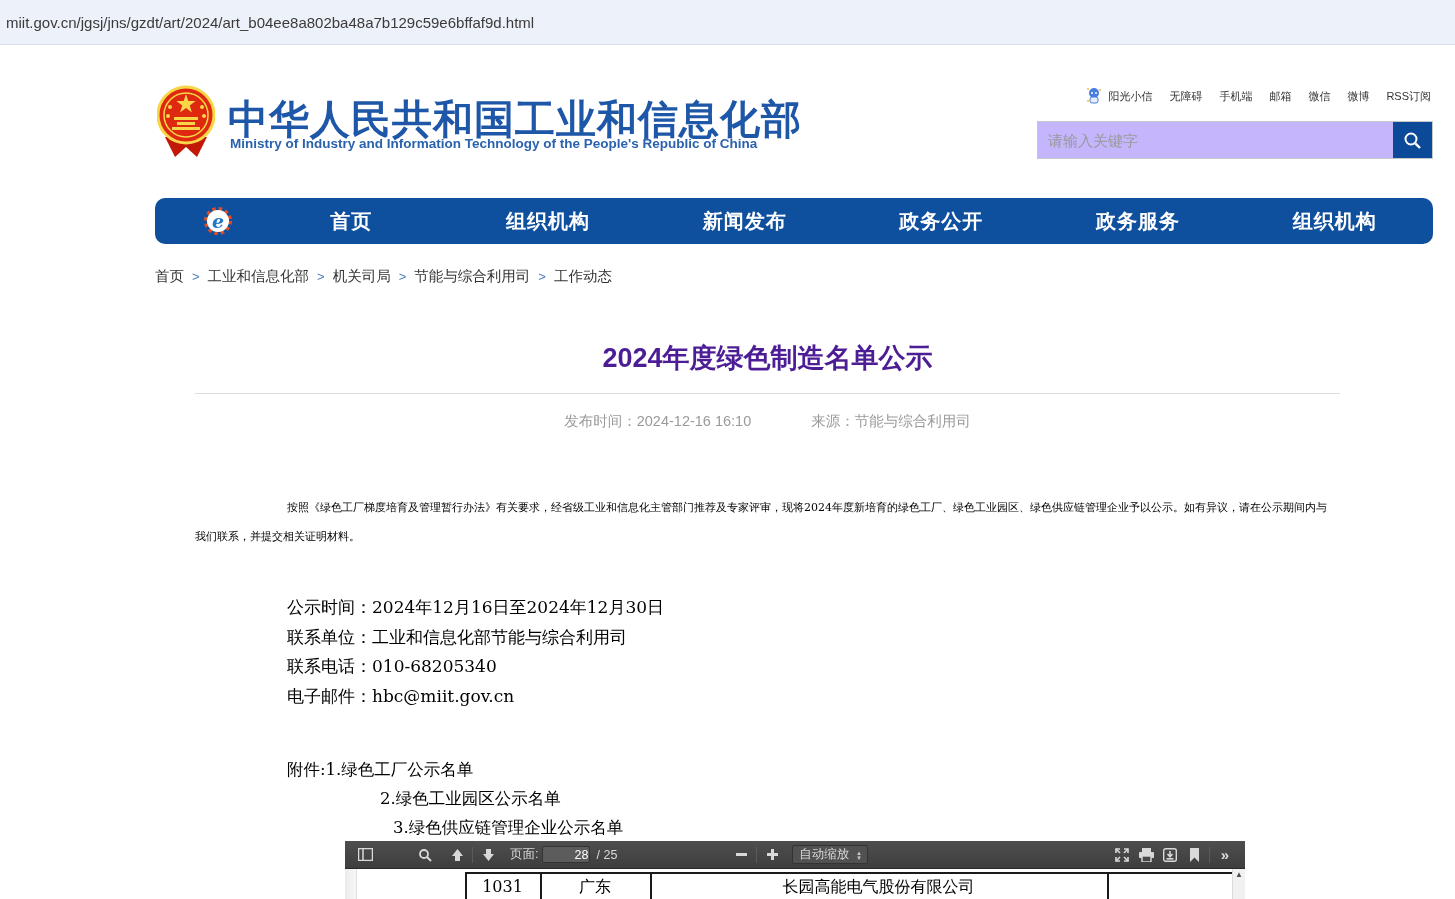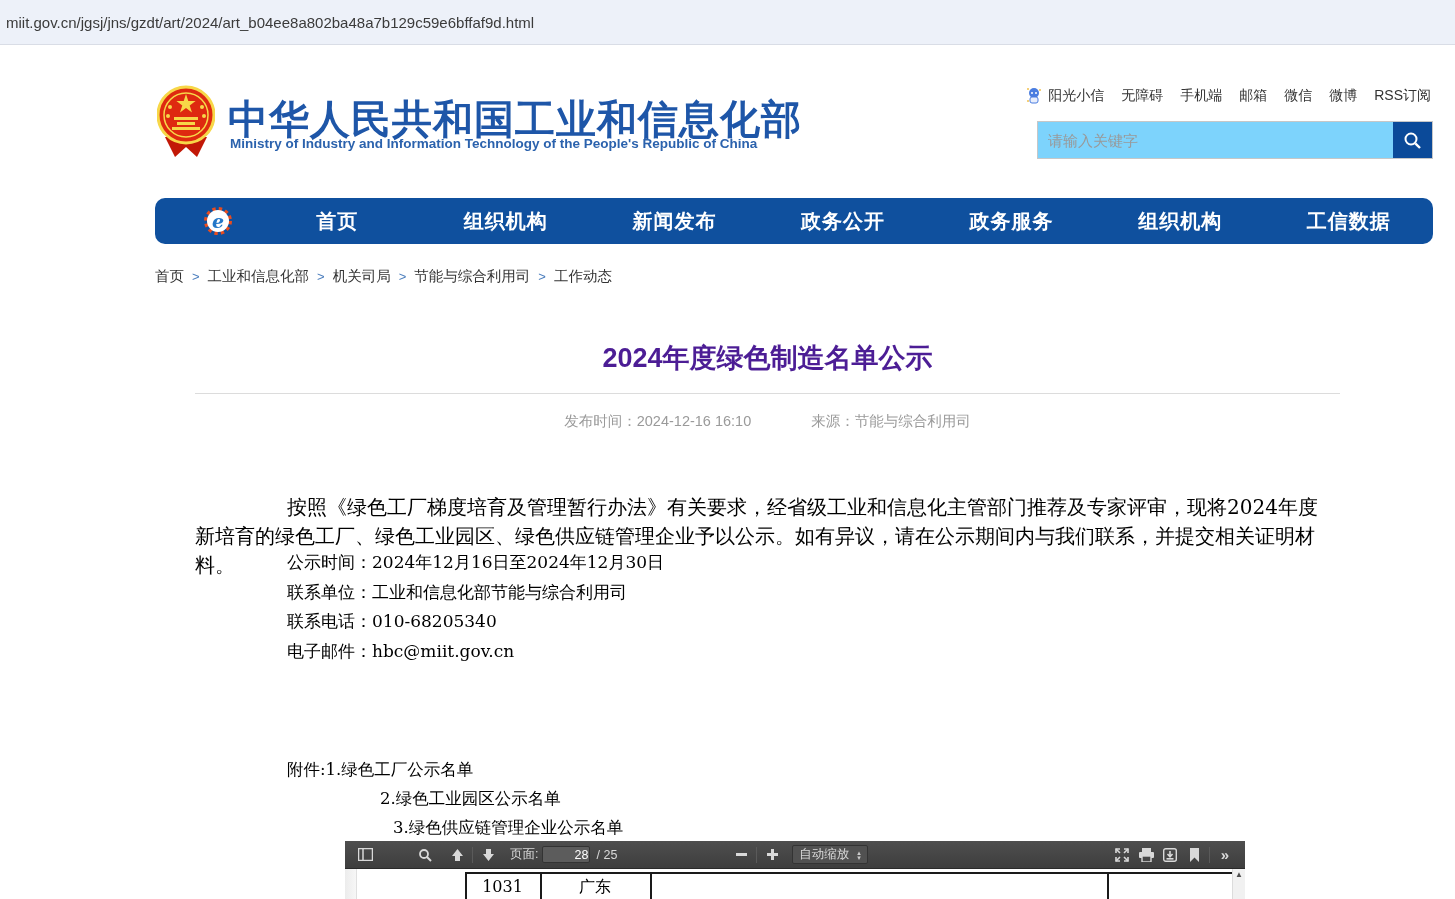--- a/index.html
+++ b/index.html
@@ -9,24 +9,24 @@
   
   .url-bar { position:absolute; left:0; top:0; width:1455px; height:45px; background:#edf1f9; border-bottom:1px solid #d9dde6; display:flex; align-items:center; padding-left:6px; }
   .url-text { font-size:15px; color:#3b3b3b; }
 
   
   .emblem { position:absolute; left:157px; top:85px; }
   .site-title { position:absolute; left:228px; top:92px; color:#1e56a8; font-size:40px; font-weight:bold; letter-spacing:1px; white-space:nowrap; }
   .site-subtitle { position:absolute; left:230px; top:136px; color:#2b62ad; font-size:13.5px; font-weight:bold; white-space:nowrap; }
 
   .quick-links { position:absolute; top:87px; right:24px; display:flex; align-items:center; gap:17px; }
-  .quick-links a { font-size:14px; color:#333; text-decoration:none; white-space:nowrap; }
+  .quick-links a { font-size:11px; color:#333; text-decoration:none; white-space:nowrap; }
   .robot-icon { width:16px; height:18px; margin-right:-11px; }
 
-  .search-box { position:absolute; left:1037px; top:121px; width:396px; height:38px; border:1px solid #c7c7c7; background:#7dd3fc; display:flex; }
+  .search-box { position:absolute; left:1037px; top:121px; width:396px; height:38px; border:1px solid #c7c7c7; background:#c4b5fd; display:flex; }
   .search-input { flex:1; border:none; outline:none; font-size:15px; color:#333; padding-left:10px; background:transparent; font-family:"Liberation Sans",sans-serif; }
   .search-input::placeholder { color:#999; }
   .search-btn { width:39px; height:36px; background:#0b4a99; border:none; display:flex; align-items:center; justify-content:center; cursor:pointer; }
 
   
   .main-nav { position:absolute; left:155px; top:198px; width:1278px; height:46px; background:#0f509e; border-radius:10px; display:flex; align-items:center; padding-left:48px; }
   .nav-logo { width:30px; height:30px; margin-right:20px; flex:0 0 auto; }
   .nav-items { flex:1; display:flex; height:100%; }
   .nav-item { flex:1; display:flex; align-items:center; justify-content:center; color:#fff; font-size:20px; font-weight:bold; text-decoration:none; letter-spacing:1px; }
 
@@ -34,22 +34,22 @@
   .breadcrumb { position:absolute; left:155px; top:267px; font-size:14.5px; color:#333; display:flex; gap:8px; align-items:center; }
   .breadcrumb a { color:#333; text-decoration:none; }
   .crumb-sep { color:#4a7dbd; font-size:13px; }
 
   
   .article-title { position:absolute; left:195px; top:340px; width:1145px; text-align:center; font-size:27px; font-weight:bold; color:#4c1d95; font-family:"Liberation Sans",sans-serif; }
   .title-divider { position:absolute; left:195px; top:393px; width:1145px; height:1px; background:#dcdcdc; }
   .article-meta { position:absolute; left:195px; top:412px; width:1145px; text-align:center; font-size:14.5px; color:#9a9a9a; }
   .article-meta span { margin:0 28px; }
 
-  .article-body { position:absolute; left:195px; top:493px; width:1142px; font-family:"DejaVu Serif","Liberation Serif",serif; font-size:20px; color:#000; line-height:29px; text-indent:92px; }
-  .info-lines { position:absolute; left:287px; top:548px; font-family:"DejaVu Serif","Liberation Serif",serif; font-size:17px; color:#000; line-height:29.7px; }
+  .article-body { position:absolute; left:195px; top:493px; width:1142px; font-family:"DejaVu Serif","Liberation Serif",serif; font-size:11px; color:#000; line-height:29px; text-indent:92px; }
+  .info-lines { position:absolute; left:287px; top:593px; font-family:"DejaVu Serif","Liberation Serif",serif; font-size:17px; color:#000; line-height:29.7px; }
   .attach-lines { position:absolute; left:287px; top:755px; font-family:"DejaVu Serif","Liberation Serif",serif; font-size:16.5px; color:#000; line-height:29px; }
   .attach-lines .ind1 { padding-left:93px; }
   .attach-lines .ind2 { padding-left:106px; }
 
   
   .pdf-viewer { position:absolute; left:345px; top:841px; width:900px; height:58px; overflow:hidden; }
   .pdf-toolbar { position:relative; height:28px; background:linear-gradient(#4e4e4e,#3e3e3e); border-bottom:1px solid #2a2a2a; display:flex; align-items:center; color:#d9d9d9; font-size:12.5px; padding:0 8px; }
   .tb-btn { background:none; border:none; color:#d9d9d9; display:flex; align-items:center; justify-content:center; width:24px; height:22px; cursor:pointer; }
   .tb-sep { width:1px; height:16px; background:#2e2e2e; border-right:1px solid #5a5a5a; margin:0 3px; }
   .tb-label { margin:0 4px 0 10px; }
@@ -136,21 +136,20 @@
       <circle cx="15" cy="15" r="11" fill="#fff"></circle>
       <text x="15" y="22" text-anchor="middle" font-size="19" font-weight="bold" font-style="italic" fill="#2477c8" font-family="'DejaVu Serif',serif">e</text>
     </svg>
     <div class="nav-items">
       <a class="nav-item" href="#">首页</a>
       <a class="nav-item" href="#">组织机构</a>
       <a class="nav-item" href="#">新闻发布</a>
       <a class="nav-item" href="#">政务公开</a>
       <a class="nav-item" href="#">政务服务</a>
       <a class="nav-item" href="#">组织机构</a>
-      <a class="nav-item" href="#">工信数据</a>
     </div>
   </nav>
 
   <div class="breadcrumb">
     <a href="#">首页</a>
     <span class="crumb-sep">&gt;</span>
     <a href="#">工业和信息化部</a>
     <span class="crumb-sep">&gt;</span>
     <a href="#">机关司局</a>
     <span class="crumb-sep">&gt;</span>
@@ -267,19 +266,20 @@
 
     <div class="pdf-content">
       <div class="pdf-left-strip"></div>
       <div class="pdf-hline"></div>
       <div class="pdf-vline v1"></div>
       <div class="pdf-vline v2"></div>
       <div class="pdf-vline v3"></div>
       <div class="pdf-vline v4"></div>
       <div class="pdf-cell cell-no">1031</div>
       <div class="pdf-cell cell-prov">广东</div>
+      <div class="pdf-cell cell-company">长园高能电气股份有限公司</div>
       <div class="pdf-scrollbar">
         <div class="scroll-up">▲</div>
       </div>
     </div>
   </div>
 
 </div>
 
 </body></html>

